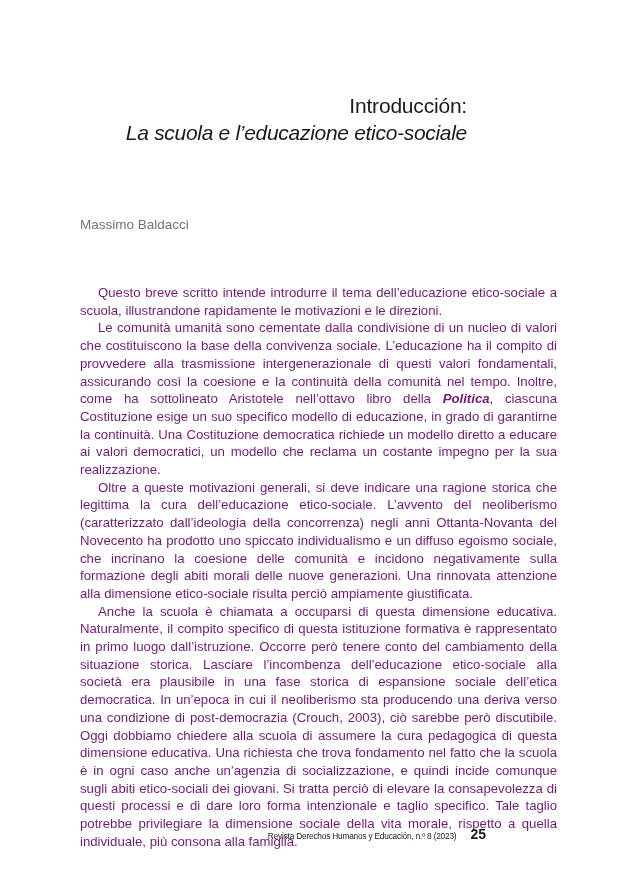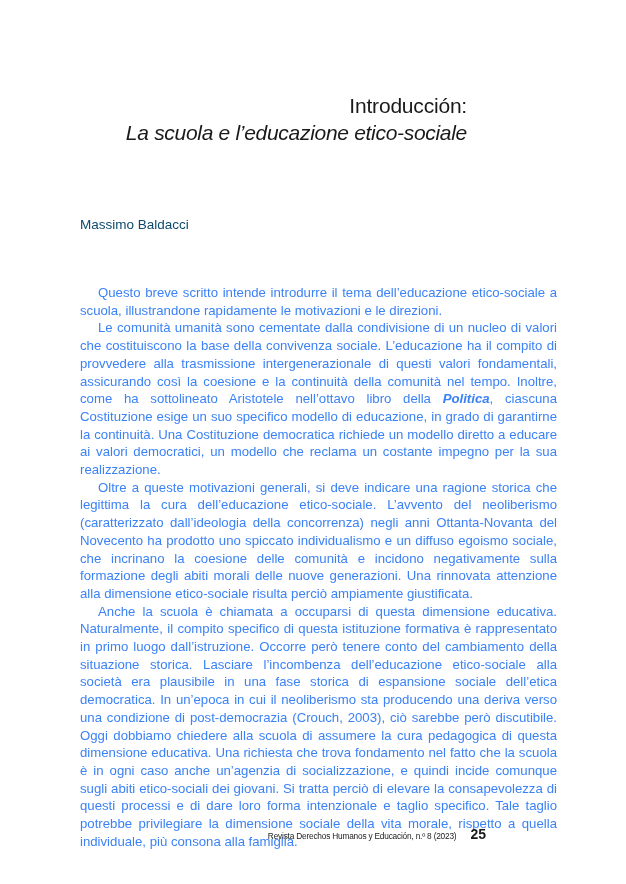--- a/index.html
+++ b/index.html
@@ -43,31 +43,31 @@
       font-style: italic;
       letter-spacing: -0.3px;
       margin-left: 36px;
     }
     .author {
       position: absolute;
       left: 80px;
       top: 217px;
       font-size: 13.5px;
       line-height: 16px;
-      color: #0c4a6e;
+      color: #737373;
     }
     .body-text {
       position: absolute;
       left: 80px;
       top: 284px;
       width: 477px;
       font-size: 13.2px;
       line-height: 17.7px;
       text-align: justify;
-      color: #3b82f6;
+      color: #701a75;
       hyphens: manual;
     }
     .body-text p {
       margin: 0;
       text-indent: 18px;
     }
     .body-text em {
       font-style: italic;
       font-weight: bold;
     }

